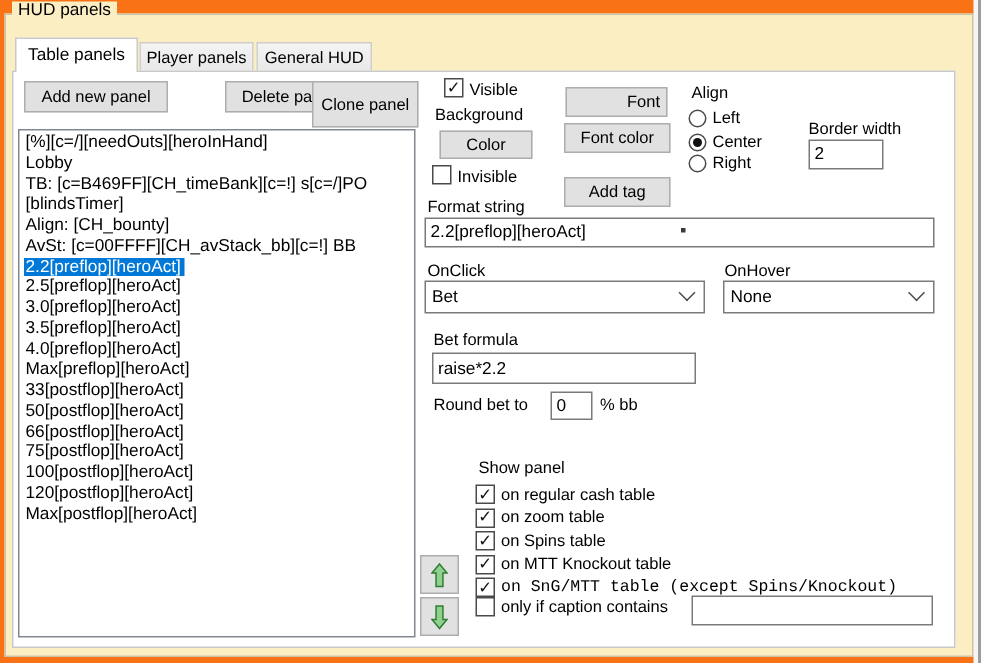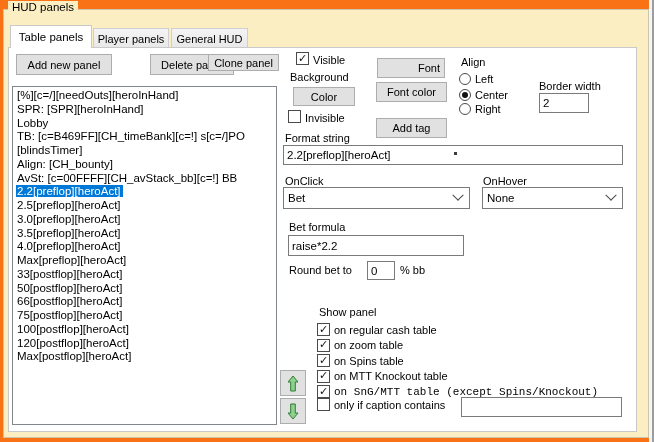--- a/index.html
+++ b/index.html
@@ -76,25 +76,24 @@
   <div class="abs tab inactive" style="left:171px; width:77px;">
     <span>General HUD</span>
   </div>
   <div class="abs tab-page"></div>
   <div class="abs tab active">
     <span>Table panels</span>
   </div>
 
   <div class="abs btn" style="left:16px; top:54px; width:96px; height:21px;">Add new panel</div>
   <div class="abs btn" style="left:118px; top:54px; width:84px; height:21px;margin-left:32px;">Delete panel</div>
-  <div class="abs btn" style="left:208px; top:54px; width:71px; height:17px;">Clone panel</div>
+  <div class="abs btn" style="left:208px; top:54px; width:71px; height:31px;">Clone panel</div>
 
   <div class="abs listbox" id="panel-list">
       <div class="lrow"><span>[%][c=/][needOuts][heroInHand]</span></div>
-      <div class="lrow"><span>SPR: [SPR][heroInHand]</span></div>
       <div class="lrow"><span>Lobby</span></div>
       <div class="lrow"><span>TB: [c=B469FF][CH_timeBank][c=!] s[c=/]PO</span></div>
       <div class="lrow"><span>[blindsTimer]</span></div>
       <div class="lrow"><span>Align: [CH_bounty]</span></div>
       <div class="lrow"><span>AvSt: [c=00FFFF][CH_avStack_bb][c=!] BB</span></div>
       <div class="lrow sel"><span>2.2[preflop][heroAct]</span></div>
       <div class="lrow"><span>2.5[preflop][heroAct]</span></div>
       <div class="lrow"><span>3.0[preflop][heroAct]</span></div>
       <div class="lrow"><span>3.5[preflop][heroAct]</span></div>
       <div class="lrow"><span>4.0[preflop][heroAct]</span></div>

